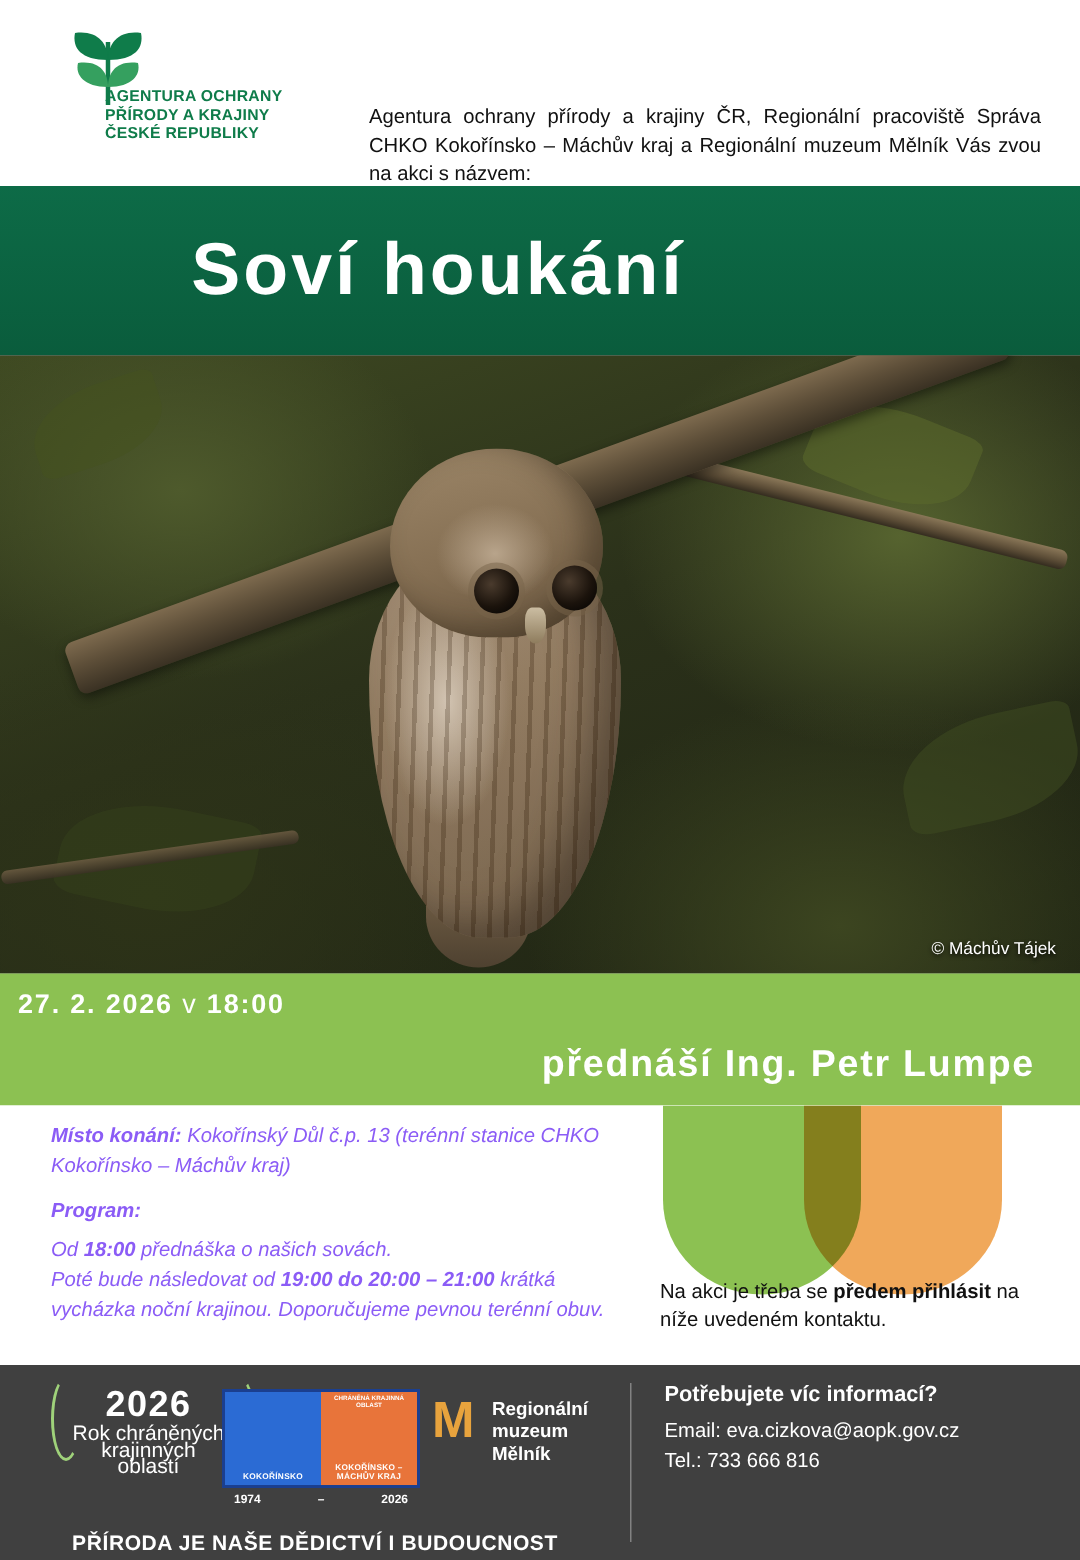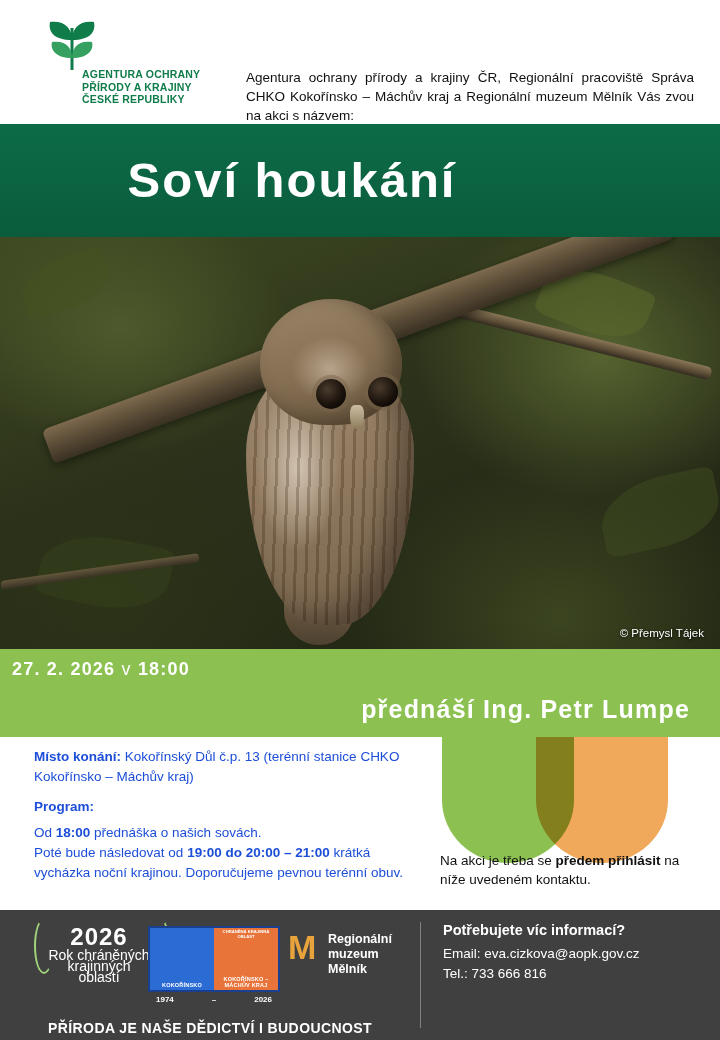--- a/index.html
+++ b/index.html
@@ -36,28 +36,27 @@
   .logo-mark {
     position: absolute;
     left: 22px;
     top: 0px;
     width: 56px;
     height: 52px;
   }
   .logo-text {
     position: absolute;
     left: 48px;
-    top: 48px;
+    top: 38px;
     width: 150px;
     font-size: 10.5px;
     font-weight: bold;
     line-height: 12.5px;
     color: #0f7c4a;
     letter-spacing: 0.2px;
-    margin-left: 12px;
   }
   .header-intro {
     position: absolute;
     left: 246px;
     top: 68px;
     width: 448px;
     font-size: 13.5px;
     line-height: 19px;
     color: #111111;
     text-align: justify;
@@ -280,21 +279,22 @@
     border-radius: 0 0 100% 100%;
     mix-blend-mode: multiply;
   }
   .info-text {
     position: absolute;
     left: 34px;
     top: 10px;
     width: 380px;
     font-size: 13.5px;
     line-height: 20px;
-    color: #1d4ed8;
+    color: #8b5cf6;
+    font-style: italic;
   }
   .info-text p { margin: 0 0 10px 0; }
   .info-text .prog-title { font-weight: bold; margin-bottom: 6px; }
   .info-text .tight { margin-bottom: 0; }
   .signup {
     position: absolute;
     left: 440px;
     top: 114px;
     width: 258px;
     font-size: 13.5px;
@@ -506,21 +506,21 @@
       <div class="owl-body">
         <div class="owl-streaks"></div>
       </div>
       <div class="owl-head">
         <div class="eye left"></div>
         <div class="eye right"></div>
         <div class="beak"></div>
       </div>
     </div>
 
-    <div class="photo-credit">© Přemysl Tájek</div>
+    <div class="photo-credit">© Máchův Tájek</div>
   </div>
 
   <div class="date-band">
     <div class="date-line">
       <span>27. 2. 2026</span>
       <span class="light">v</span>
       <span>18:00</span>
     </div>
     <div class="speaker-line">
       <span>přednáší</span>

